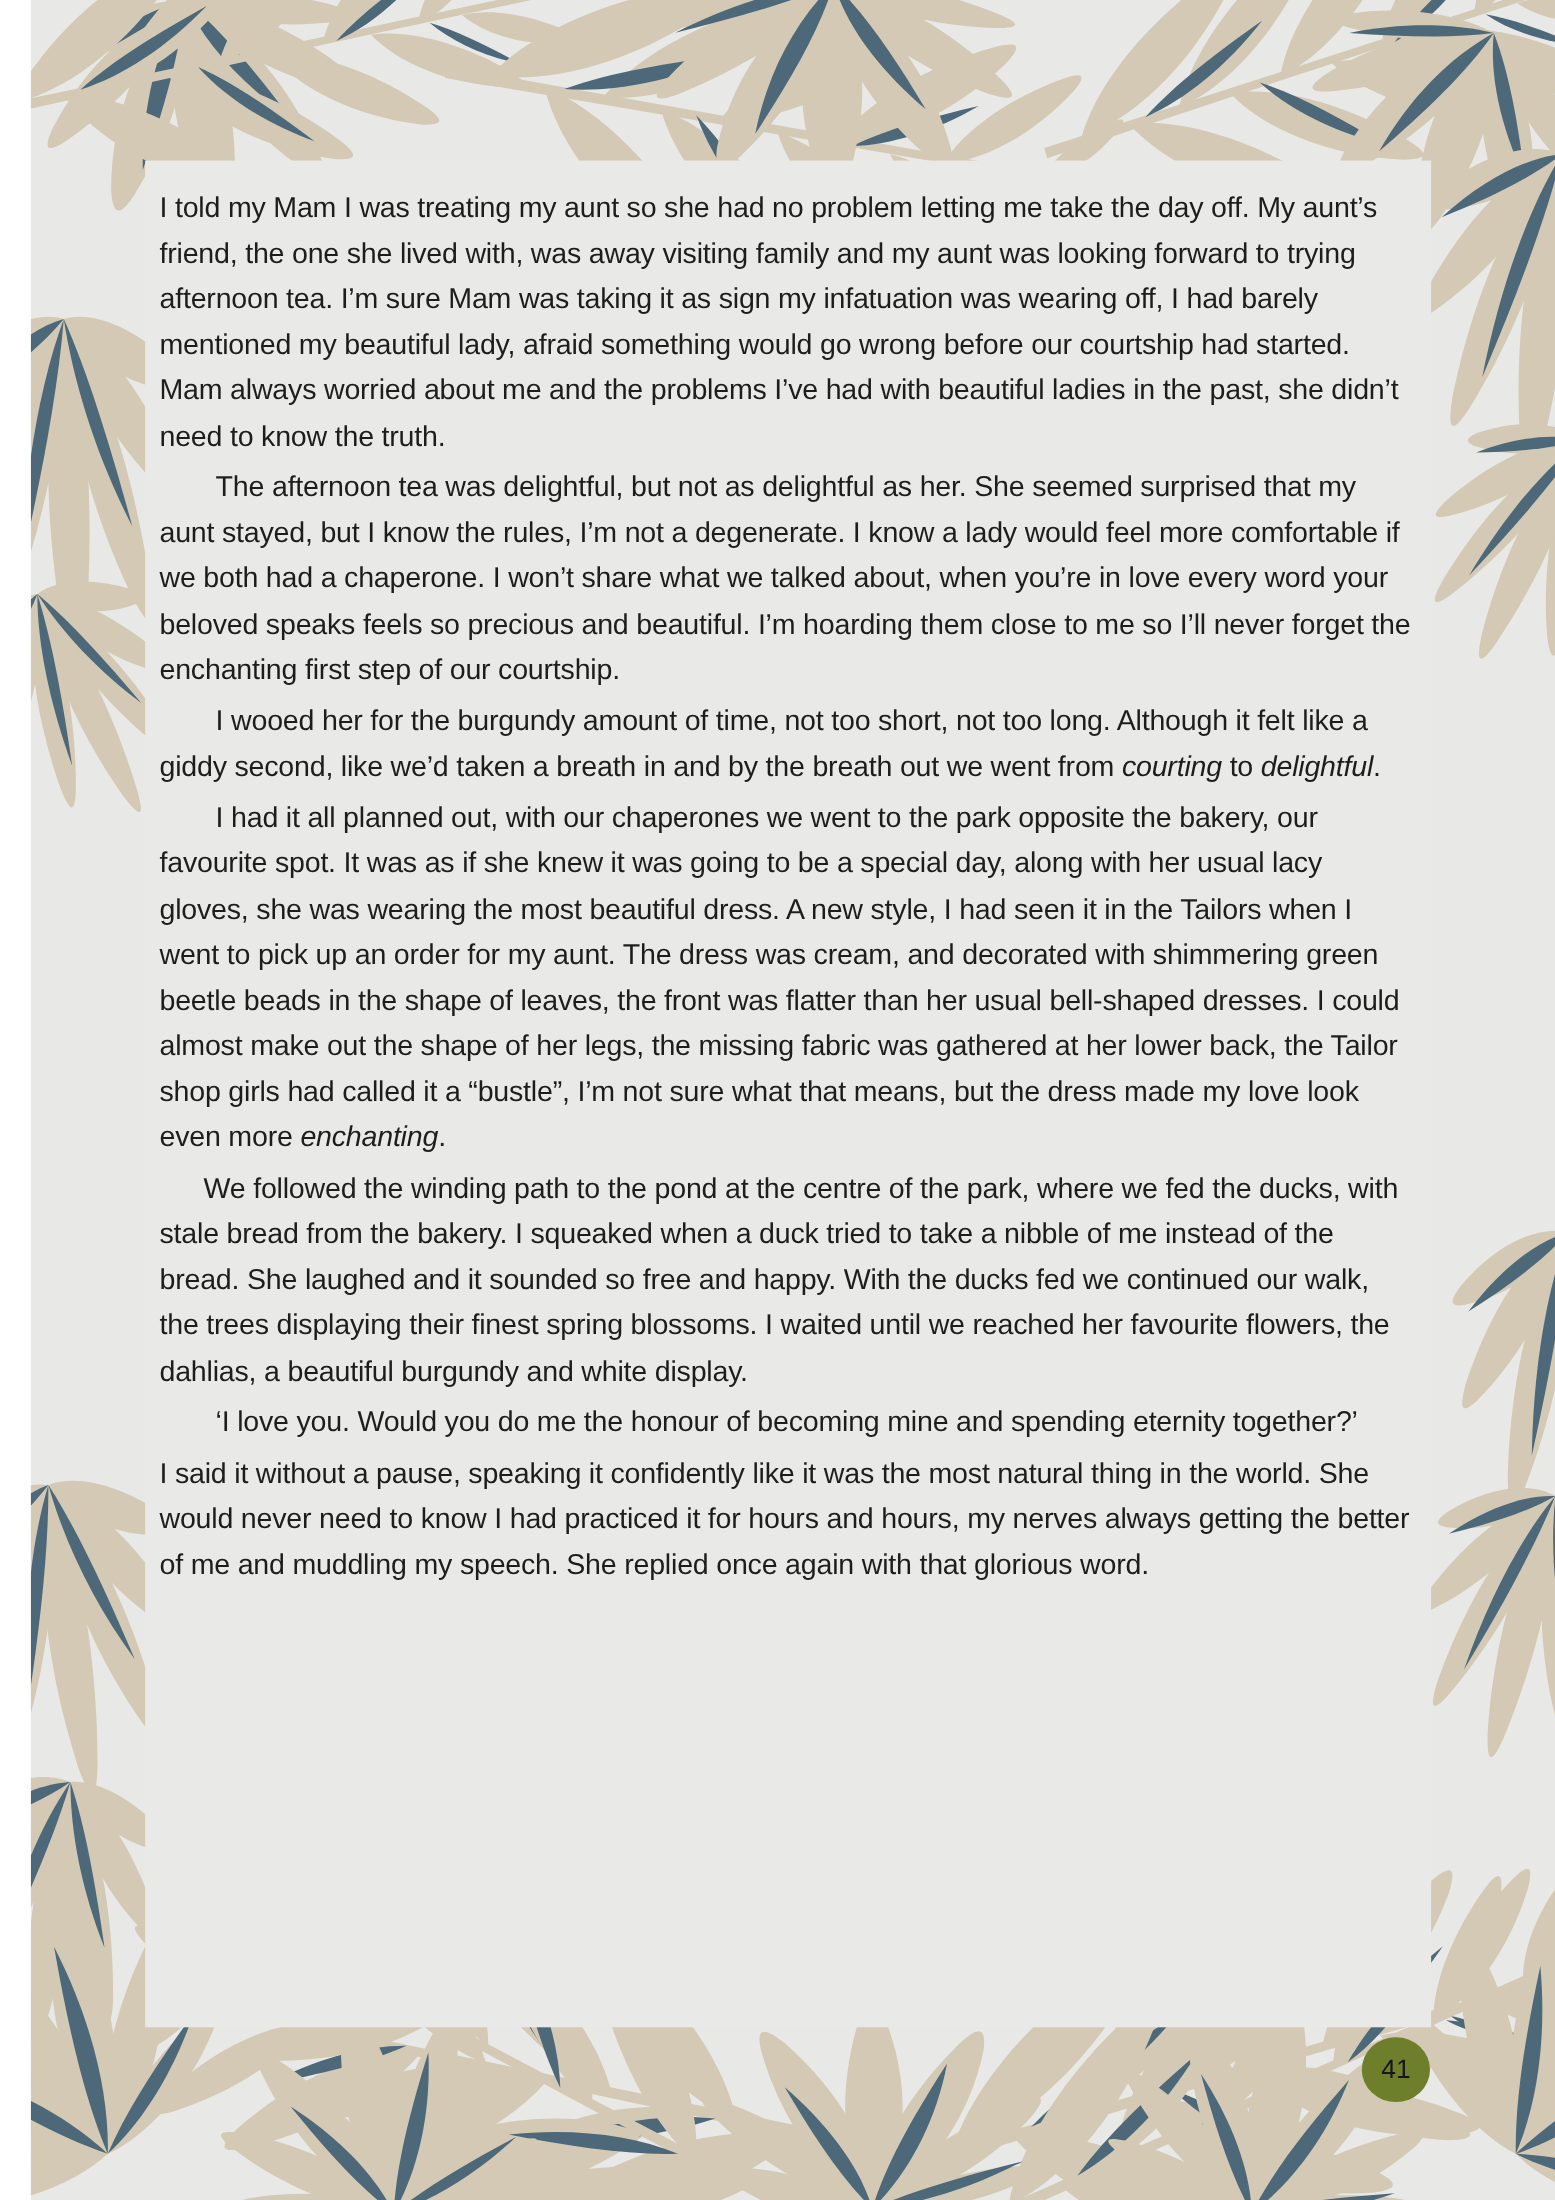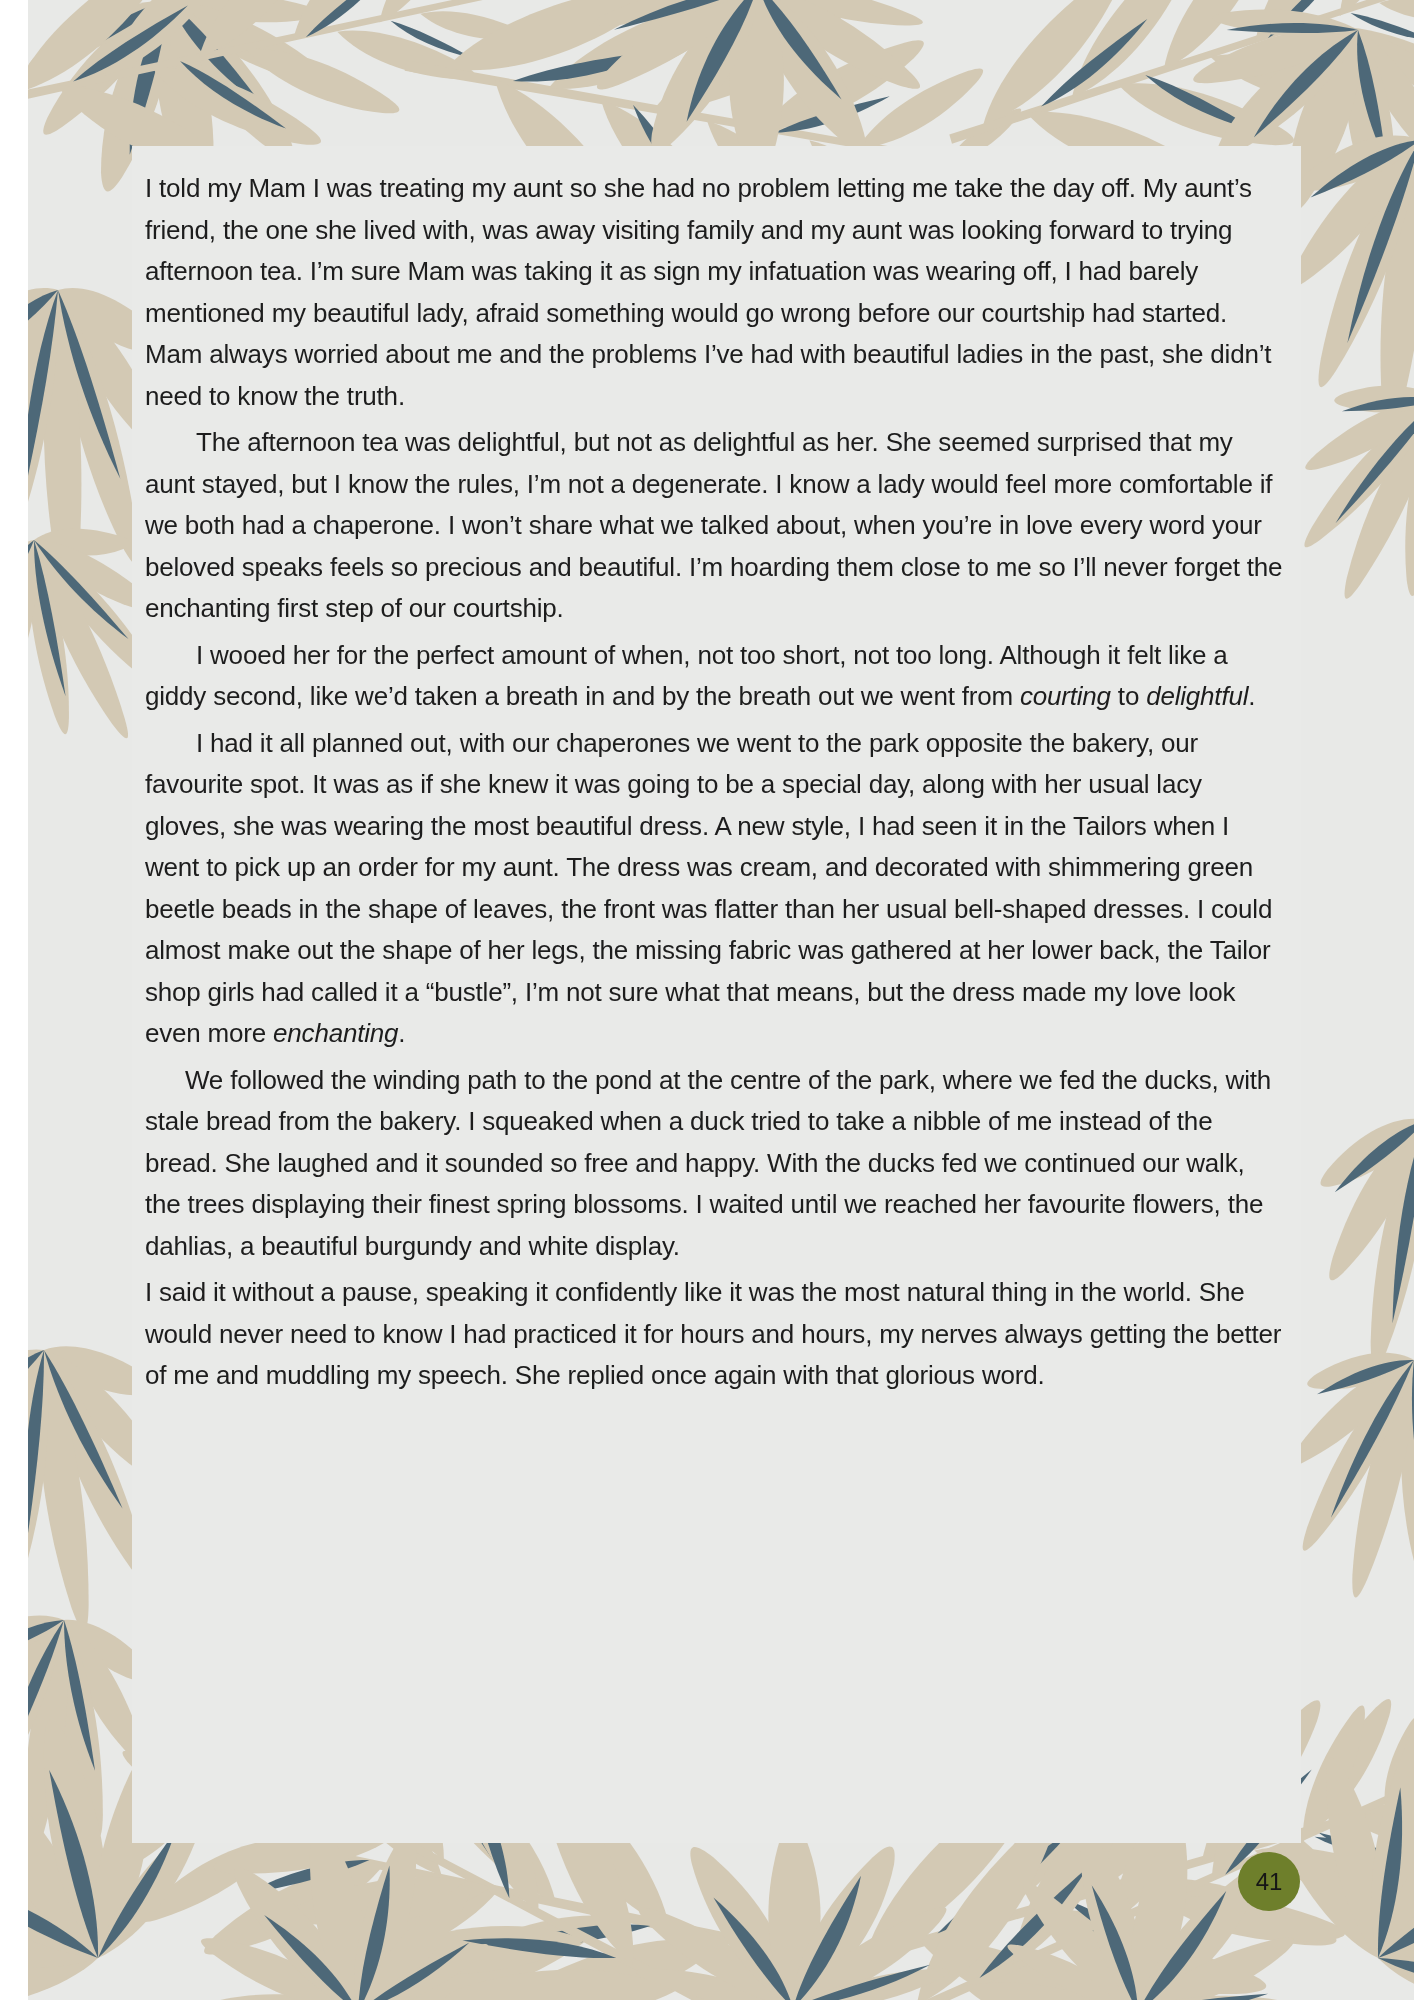--- a/index.html
+++ b/index.html
@@ -104,23 +104,24 @@
     <use href="#fan" transform="translate(330,2012) rotate(-12) scale(1.8,1.5)"></use>
     <use href="#fan" transform="translate(1110,2012) rotate(12) scale(1.8,1.5)"></use>
     <use href="#fan" transform="translate(70,1958) rotate(-35) scale(2.0)"></use>
     <use href="#fan" transform="translate(1350,1958) rotate(35) scale(2.0)"></use>
   </svg>
 
   <div class="text-panel">
     <div class="story">
         <p class="para"><span>I told my Mam I was treating my aunt so she had no problem letting me take the day off. My aunt’s friend, the one she lived with, was away visiting family and my aunt was looking forward to trying afternoon tea. I’m sure Mam was taking it as sign my infatuation was wearing off, I had barely mentioned my beautiful lady, afraid something would go wrong before our courtship had started. Mam always worried about me and the problems I’ve had with beautiful ladies in the past, she didn’t need to know the truth.</span></p>
         <p class="para" style="text-indent: 51px;"><span>The afternoon tea was delightful, but not as delightful as her. She seemed surprised that my aunt stayed, but I know the rules, I’m not a degenerate. I know a lady would feel more comfortable if we both had a chaperone. I won’t share what we talked about, when you’re in love every word your beloved speaks feels so precious and beautiful. I’m hoarding them close to me so I’ll never forget the enchanting first step of our courtship.</span></p>
-        <p class="para" style="text-indent: 51px;"><span>I wooed her for the perfect amount of when, not too short, not too long. Although it felt like a giddy second, like we’d taken a breath in and by the breath out we went from </span><em>courting</em><span> to </span><em>delightful</em><span>.</span></p>
+        <p class="para" style="text-indent: 51px;"><span>I wooed her for the burgundy amount of time, not too short, not too long. Although it felt like a giddy second, like we’d taken a breath in and by the breath out we went from </span><em>courting</em><span> to </span><em>delightful</em><span>.</span></p>
         <p class="para" style="text-indent: 51px;"><span>I had it all planned out, with our chaperones we went to the park opposite the bakery, our favourite spot. It was as if she knew it was going to be a special day, along with her usual lacy gloves, she was wearing the most beautiful dress. A new style, I had seen it in the Tailors when I went to pick up an order for my aunt. The dress was cream, and decorated with shimmering green beetle beads in the shape of leaves, the front was flatter than her usual bell-shaped dresses. I could almost make out the shape of her legs, the missing fabric was gathered at her lower back, the Tailor shop girls had called it a “bustle”, I’m not sure what that means, but the dress made my love look even more </span><em>enchanting</em><span>.</span></p>
         <p class="para" style="text-indent: 40px;"><span>We followed the winding path to the pond at the centre of the park, where we fed the ducks, with stale bread from the bakery. I squeaked when a duck tried to take a nibble of me instead of the bread. She laughed and it sounded so free and happy. With the ducks fed we continued our walk, the trees displaying their finest spring blossoms. I waited until we reached her favourite flowers, the dahlias, a beautiful burgundy and white display.</span></p>
+        <p class="para" style="text-indent: 51px;"><span>‘I love you. Would you do me the honour of becoming mine and spending eternity together?’</span></p>
         <p class="para"><span>I said it without a pause, speaking it confidently like it was the most natural thing in the world. She would never need to know I had practiced it for hours and hours, my nerves always getting the better of me and muddling my speech. She replied once again with that glorious word.</span></p>
       </div>
   </div>
 
   <div class="page-badge">
     <span>41</span>
   </div>
 
 </div>
 

